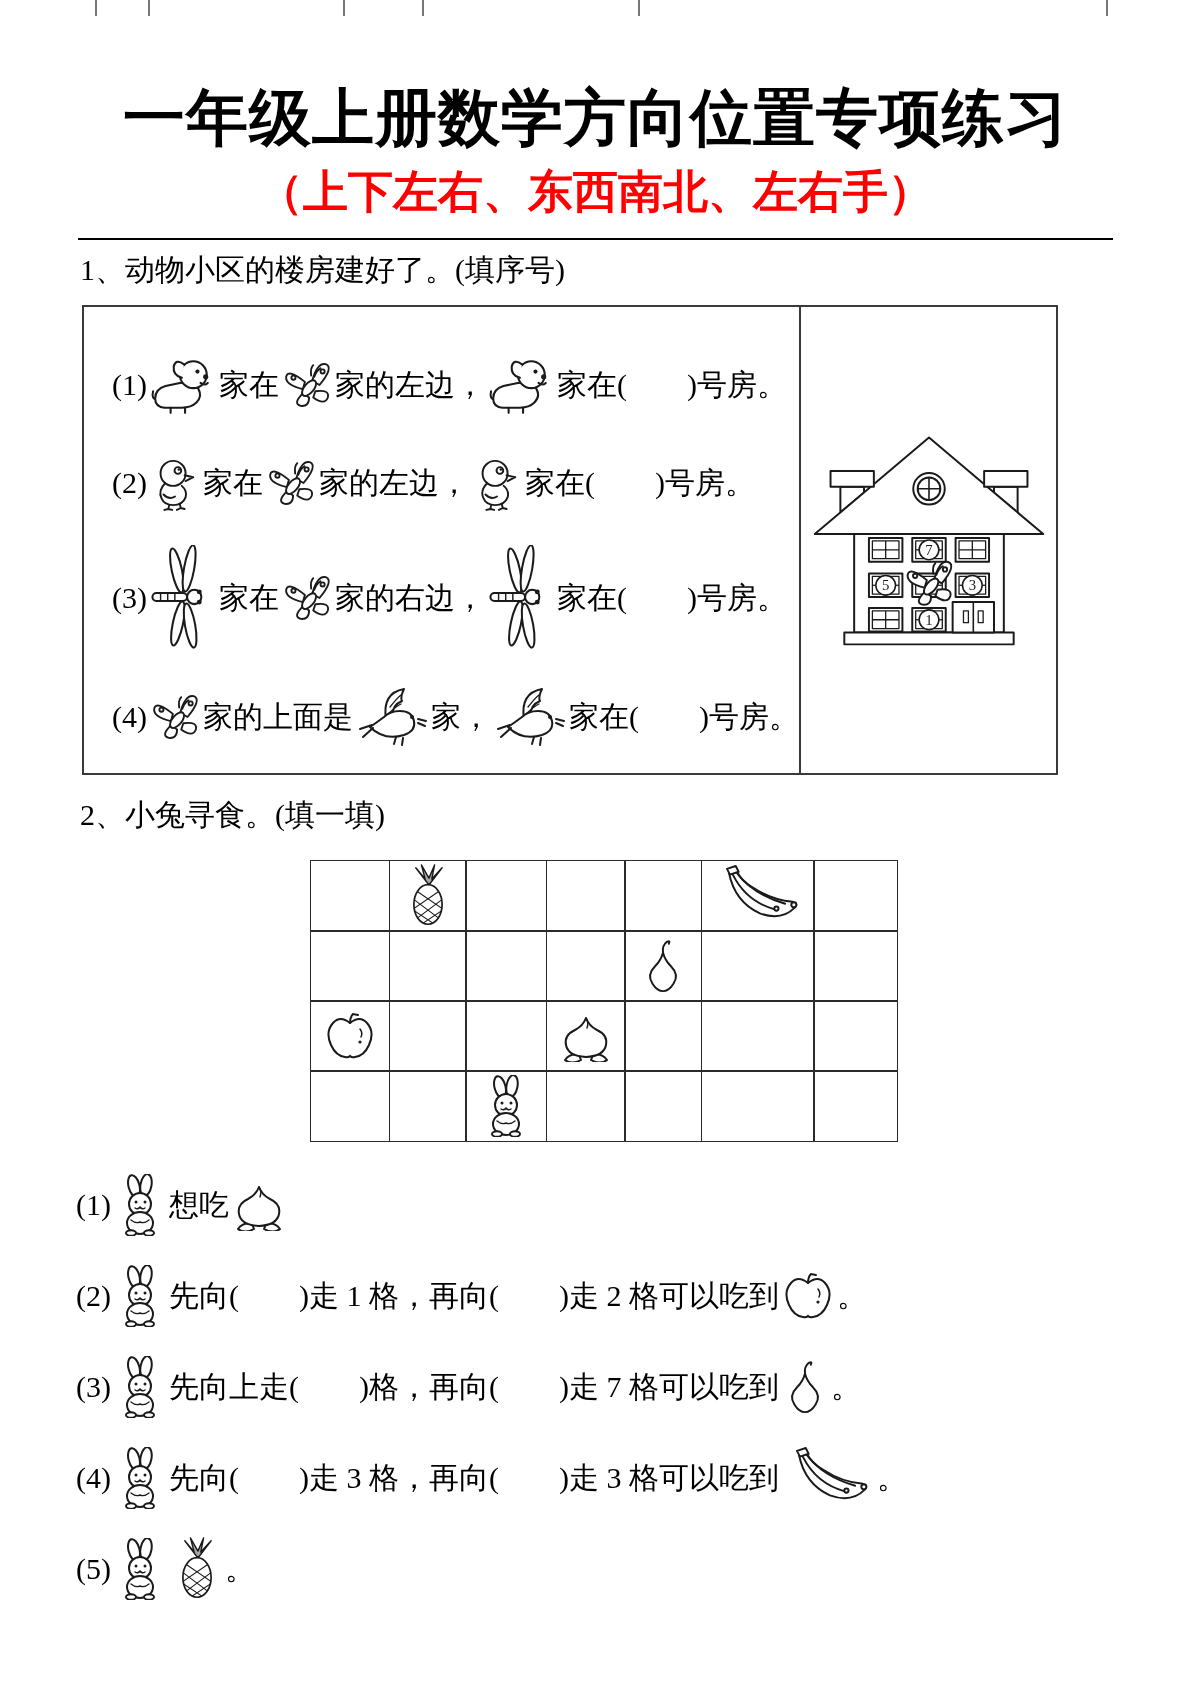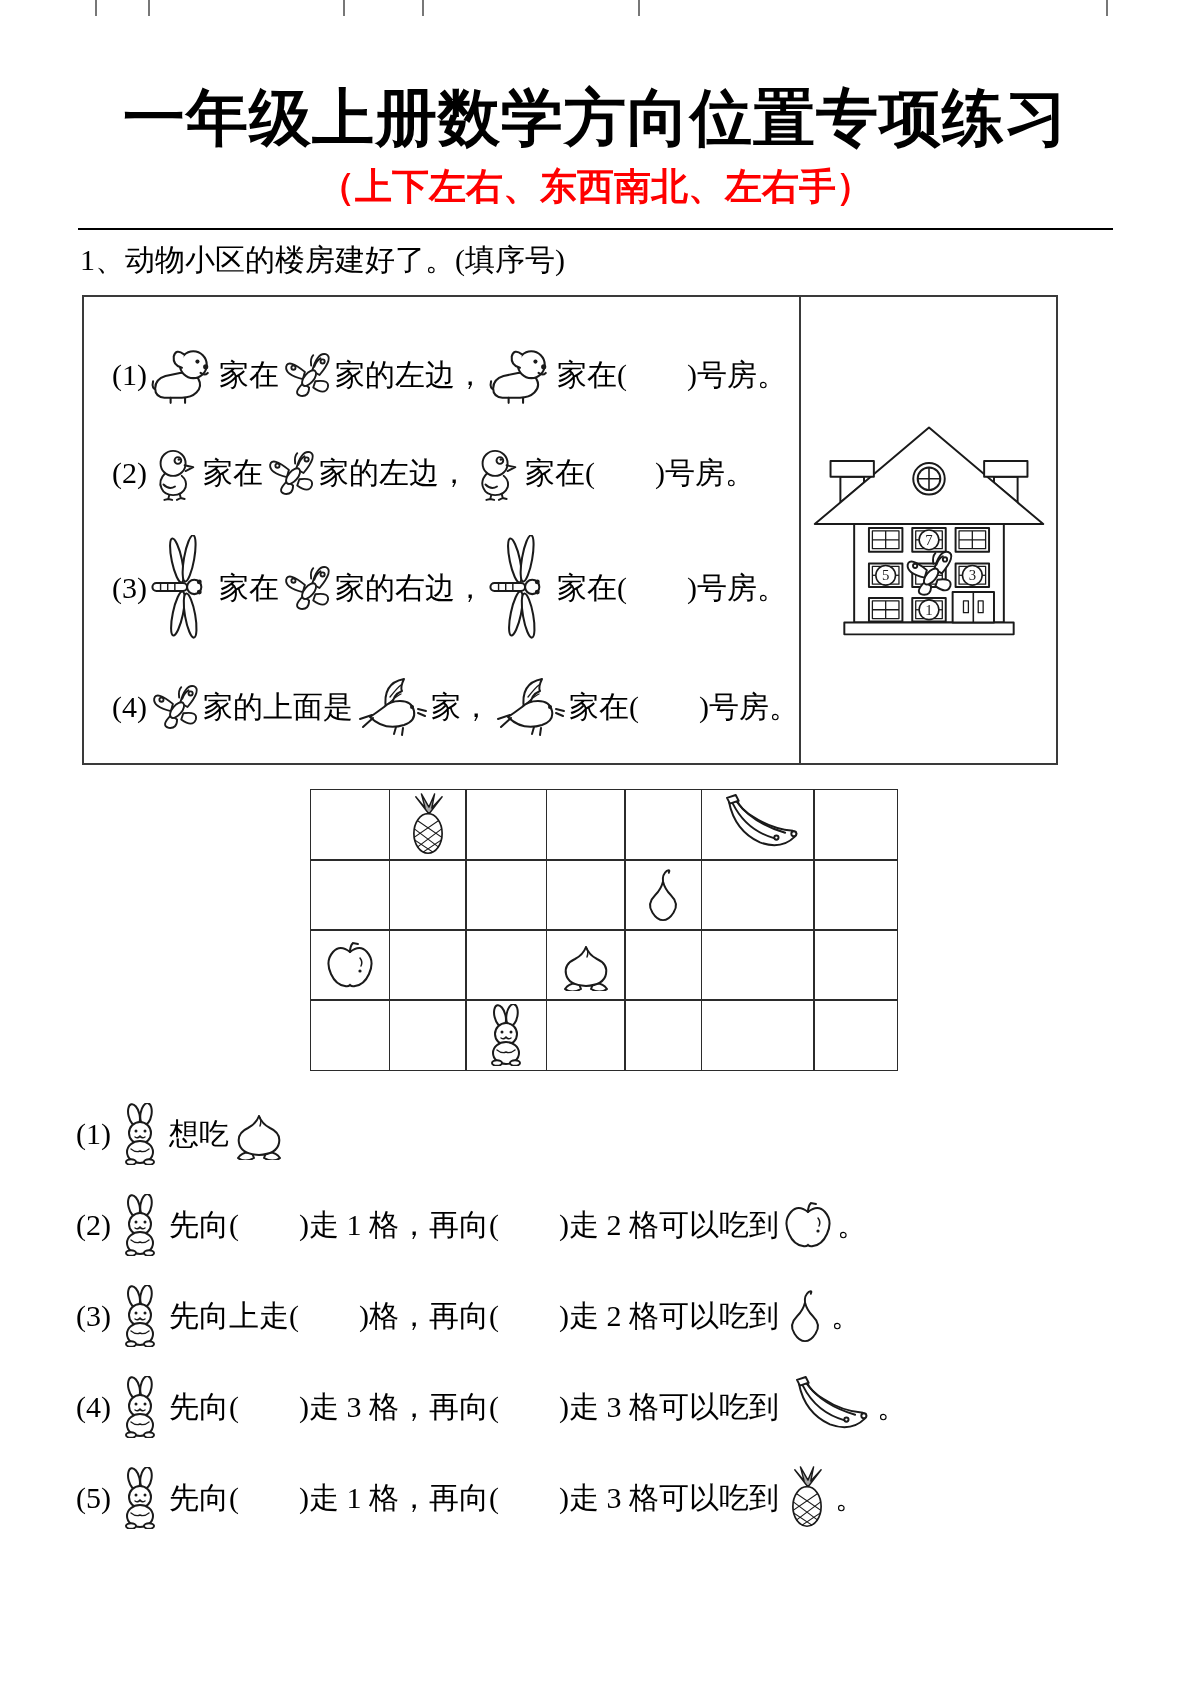--- a/index.html
+++ b/index.html
@@ -3,21 +3,21 @@
 <meta charset="utf-8">
 <style>
   html,body{margin:0;padding:0;background:#e8e8e8;}
   .page{position:relative;width:1191px;height:1684px;background:#ffffff;margin:0 auto;
         font-family:"Liberation Serif", serif;color:#000;overflow:hidden;}
   
   .top-tick{position:absolute;top:0;width:2px;height:16px;background:#777;}
   .page-title{margin:0;padding-top:84px;text-align:center;
       font-family:"Liberation Sans", sans-serif;font-weight:bold;
       font-size:62px;letter-spacing:1px;line-height:1.1;}
-  .page-subtitle{margin-top:10px;text-align:center;font-weight:bold;font-size:37px;
+  .page-subtitle{margin-top:10px;text-align:center;font-weight:bold;font-size:45px;
       font-family:"Liberation Serif", serif;}
   .rule{margin:16px 78px 0 78px;border:none;border-top:2.5px solid #000;}
   .q-heading{margin:10px 0 0 80px;font-size:30px;}
   
   .q1-box{box-sizing:border-box;margin:14px 0 0 82px;width:976px;height:470px;
       border:2px solid #3a3a3a;display:flex;}
   .q1-left{flex:1;padding:26px 0 0 28px;box-sizing:border-box;}
   .q1-right{width:288px;border-left:2px solid #3a3a3a;display:flex;
       align-items:center;justify-content:center;}
   
@@ -335,20 +335,21 @@
             <circle cx="130" cy="199" r="10"></circle>
             <text x="130" y="204" stroke="none" fill="#1a1a1a">1</text>
           </g>
         </g>
 
         <use href="#sym-butterfly" x="104" y="136" width="52" height="52"></use>
       </svg>
     </div>
   </div>
 
+  <div class="q-heading" style="margin-top:20px">2、小兔寻食。(填一填)</div>
 
   <div class="q2-grid"><div class="grid-row">
         <div class="grid-cell" style="width: 80px; height: 71.5px;"></div>
         <div class="grid-cell" style="width: 78px; height: 71.5px;">
           <svg class="inline-icon icon-pineapple">
             <use href="#sym-pineapple"></use>
           </svg>
         </div>
         <div class="grid-cell" style="width: 82px; height: 71.5px;"></div>
         <div class="grid-cell" style="width: 80px; height: 71.5px;"></div>
@@ -421,21 +422,21 @@
         <svg class="inline-icon icon-apple">
           <use href="#sym-apple"></use>
         </svg>
         <span class="run">。</span>
       </div>
     <div class="qline">
         <span class="run">(3)</span>
         <svg class="inline-icon icon-rabbit">
           <use href="#sym-rabbit"></use>
         </svg>
-        <span class="run">先向上走(　　)格，再向(　　)走 2 格可以吃到</span>
+        <span class="run">先向上走(　　)格，再向(　　)走 7 格可以吃到</span>
         <svg class="inline-icon icon-pear">
           <use href="#sym-pear"></use>
         </svg>
         <span class="run">。</span>
       </div>
     <div class="qline">
         <span class="run">(4)</span>
         <svg class="inline-icon icon-rabbit">
           <use href="#sym-rabbit"></use>
         </svg>
@@ -443,21 +444,20 @@
         <svg class="inline-icon icon-banana">
           <use href="#sym-banana"></use>
         </svg>
         <span class="run">。</span>
       </div>
     <div class="qline">
         <span class="run">(5)</span>
         <svg class="inline-icon icon-rabbit">
           <use href="#sym-rabbit"></use>
         </svg>
-        <span class="run">先向(　　)走 1 格，再向(　　)走 3 格可以吃到</span>
         <svg class="inline-icon icon-pineapple">
           <use href="#sym-pineapple"></use>
         </svg>
         <span class="run">。</span>
       </div>
   </div>
 
 </div>
 
 </body></html>

